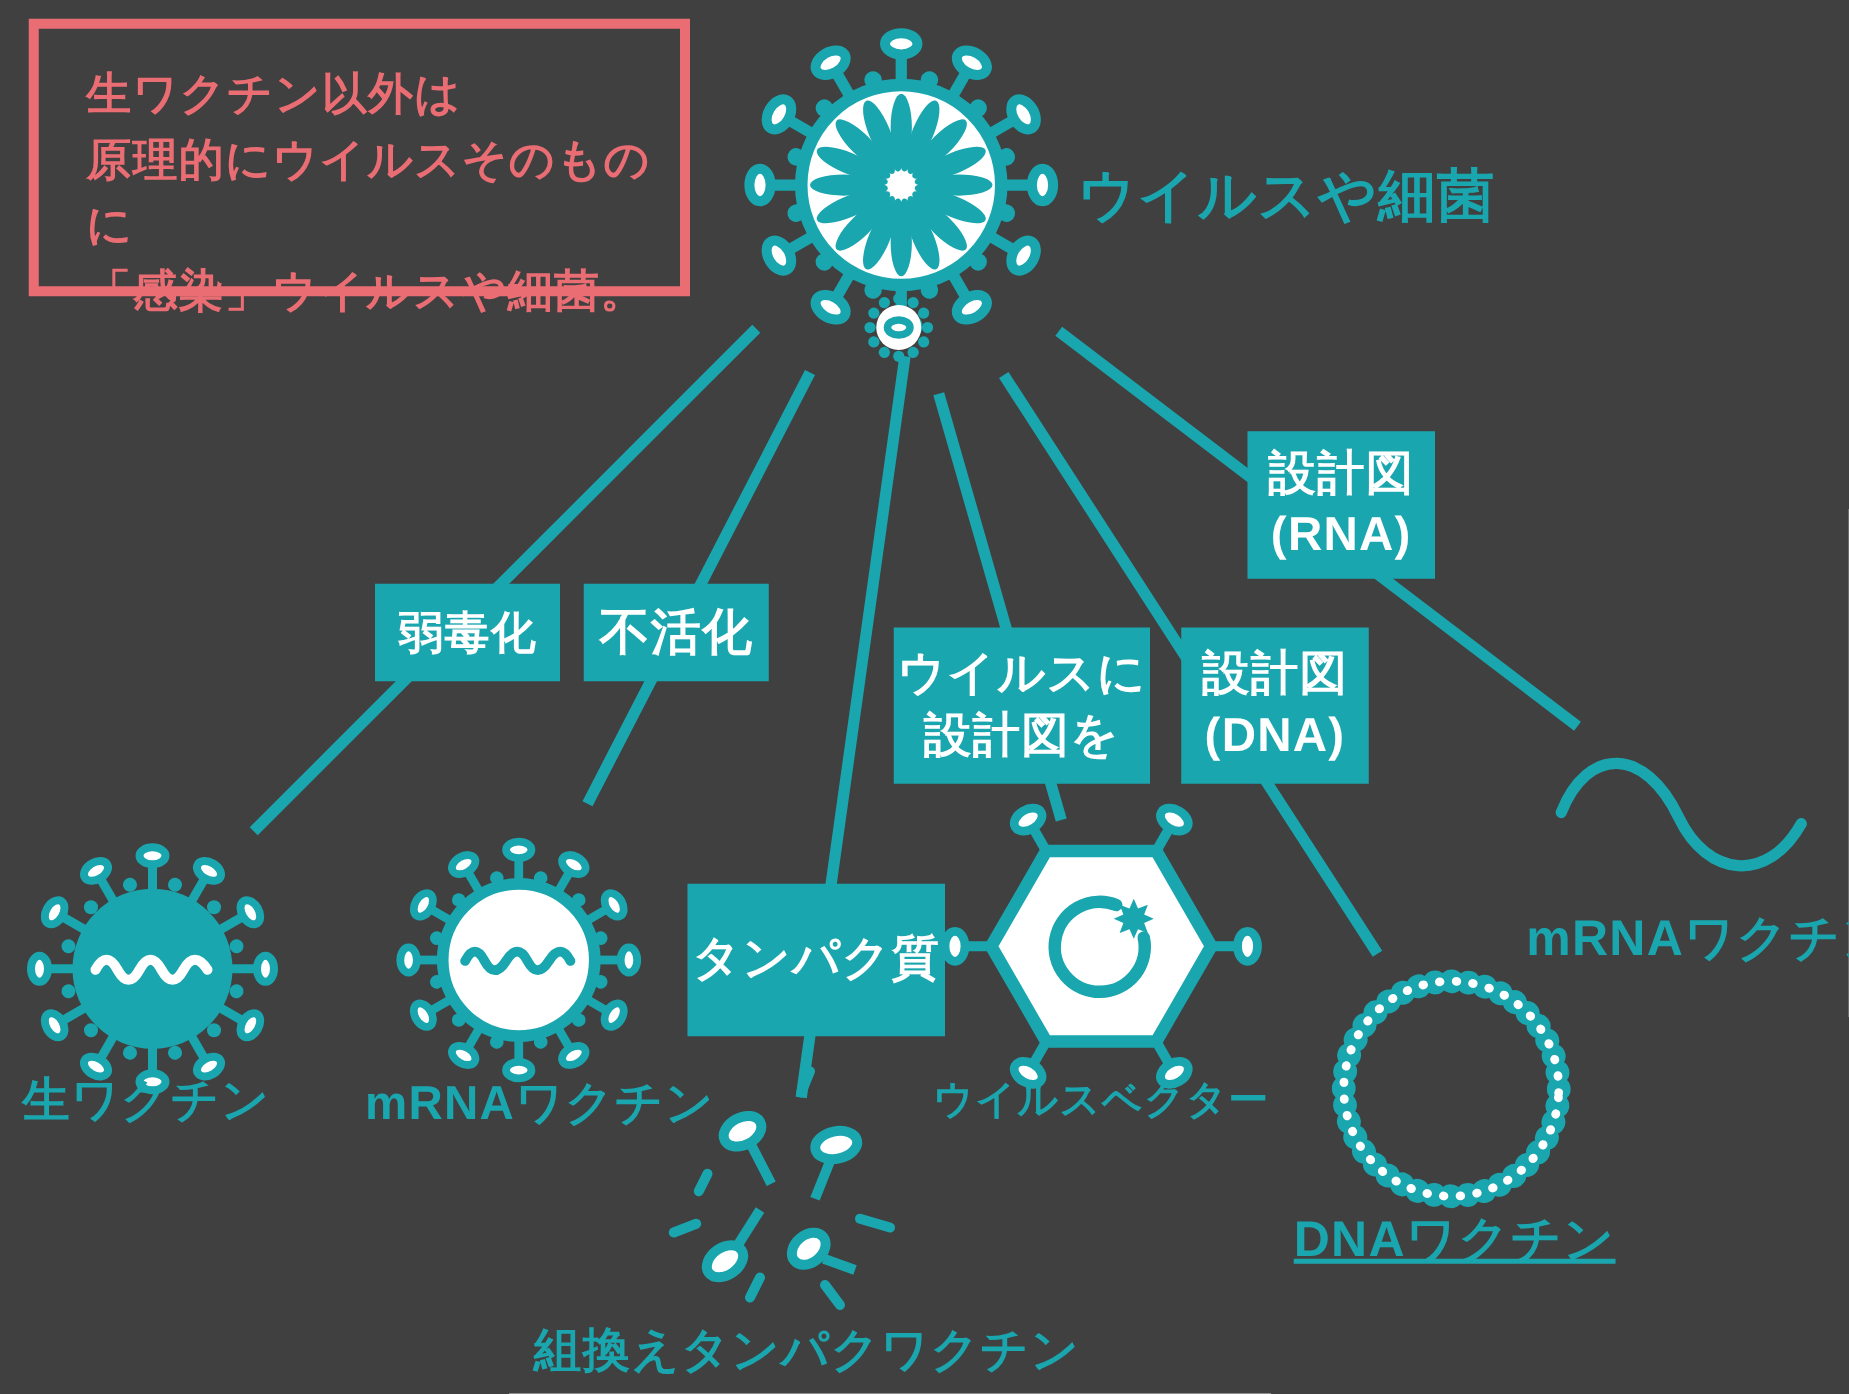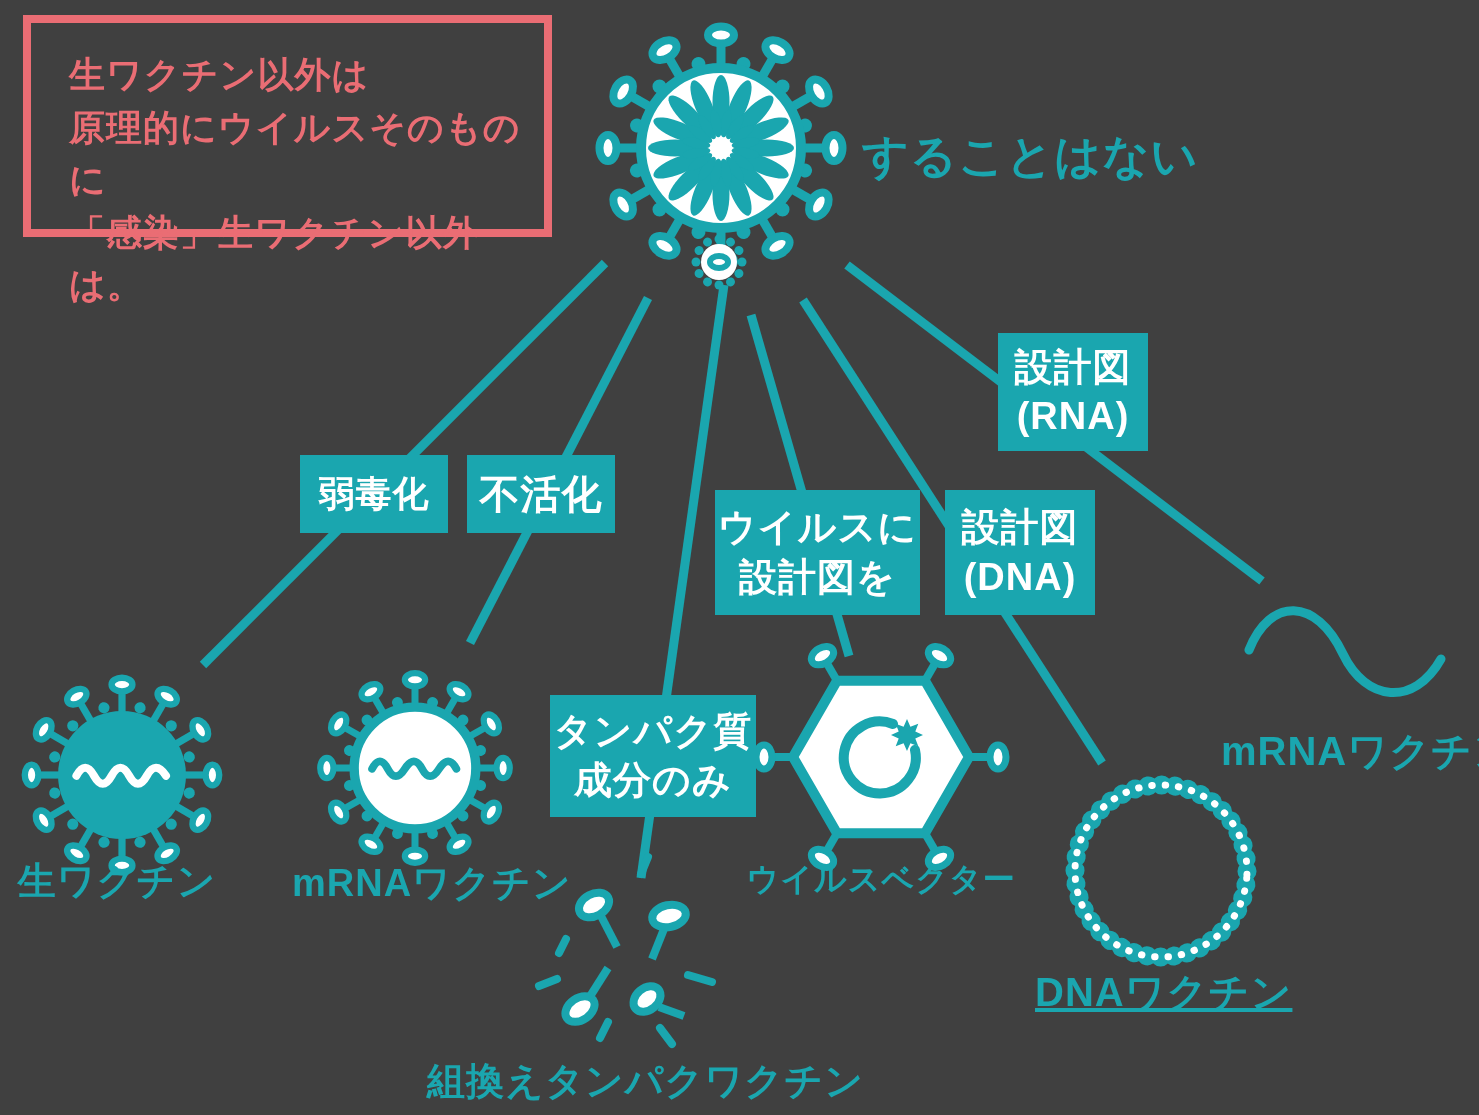--- a/index.html
+++ b/index.html
@@ -15,21 +15,21 @@
   .ft { fill:var(--teal); stroke:none; }
   .wt { stroke:#fff; fill:none; }
   .note {
     position:absolute; left:23px; top:15px; width:529px; height:222px; box-sizing:border-box;
     border:8px solid var(--red); color:var(--red); font-weight:900; font-size:36px;
     line-height:1.46; padding:26px 0 0 38px; letter-spacing:1px;
   }
   .pbox {
     position:absolute; background:var(--teal); color:#fff; font-weight:900;
     display:flex; flex-direction:column; align-items:center; justify-content:center;
-    text-align:center; line-height:1.3; letter-spacing:1px;
+    text-align:center; line-height:1.3; letter-spacing:1px;margin-top:12px;
   }
   .cap {
     position:absolute; color:var(--teal); font-weight:900; text-align:center;
     line-height:1.22; letter-spacing:1px; white-space:nowrap;
   }
 </style>
 </head>
 <body>
 
 <div class="canvas">
@@ -243,34 +243,33 @@
           <circle r="86" class="wt" stroke-width="7" stroke-linecap="round" stroke-dasharray="0.5 12.9"></circle>
         </g>
     </g>
 
     <path d="M 1249 650 C 1270 597 1316 597 1343 654 C 1366 702 1414 707 1441 659" class="st" stroke-width="9" stroke-linecap="round"></path>
   </svg>
 
   <div class="note">
     <div>生ワクチン以外は</div>
     <div>原理的にウイルスそのものに</div>
-    <div>「感染」生ワクチン以外は。</div>
-  </div>
-
-  <div class="cap" style="left:862px; top:128px; font-size:46px;">することはない</div>
+    <div>「感染」ウイルスや細菌。</div>
+  </div>
+
+  <div class="cap" style="left:862px; top:128px; font-size:46px;">ウイルスや細菌</div>
 
   <div class="pbox" style="left:300px; top:455px; width:148px; height:78px; font-size:36px;">
     <span>弱毒化</span>
   </div>
   <div class="pbox" style="left:467px; top:455px; width:148px; height:78px; font-size:40px;">
     <span>不活化</span>
   </div>
   <div class="pbox" style="left:550px; top:695px; width:206px; height:122px; font-size:38px;text-align:center;">
     <span>タンパク質</span>
-    <span>成分のみ</span>
   </div>
   <div class="pbox" style="left:715px; top:490px; width:205px; height:125px; font-size:38px;">
     <span>ウイルスに</span>
     <span>設計図を</span>
   </div>
   <div class="pbox" style="left:945px; top:490px; width:150px; height:125px; font-size:38px;">
     <span>設計図</span>
     <span>(DNA)</span>
   </div>
   <div class="pbox" style="left:998px; top:333px; width:150px; height:118px; font-size:38px;">

